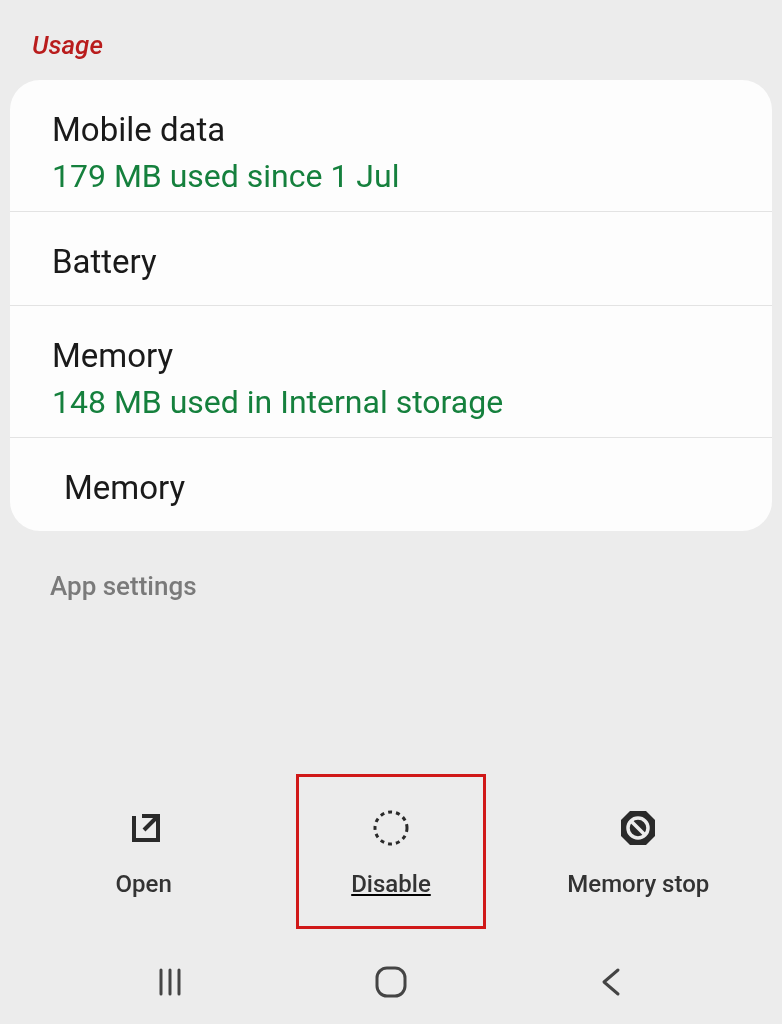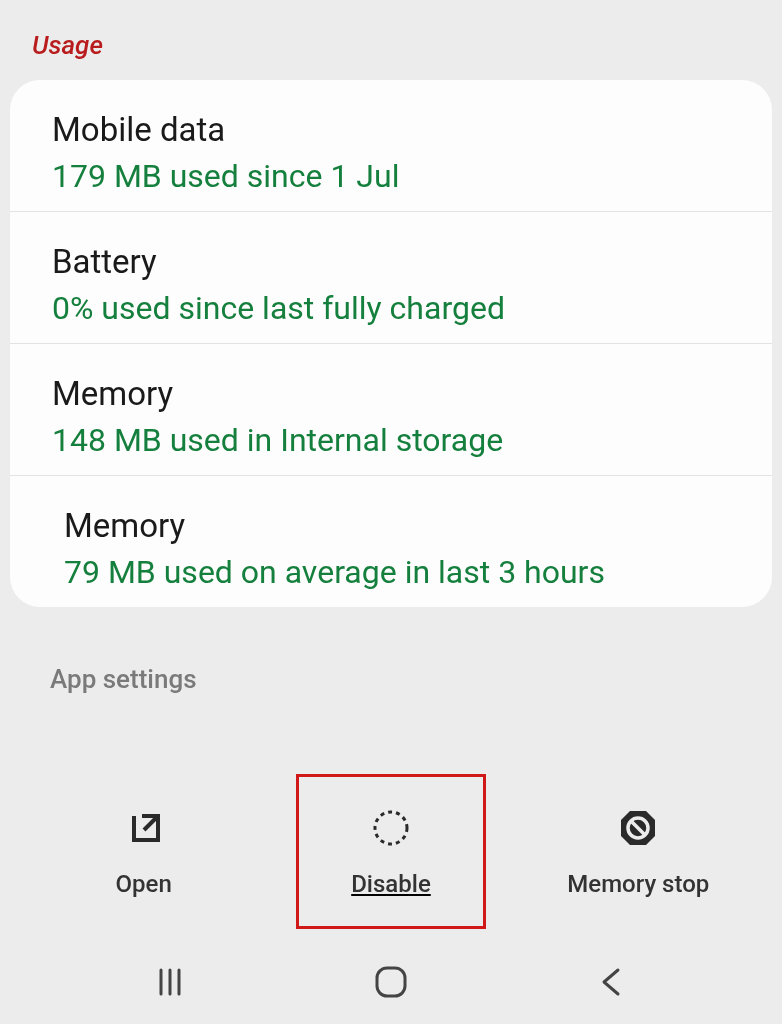--- a/index.html
+++ b/index.html
@@ -41,21 +41,21 @@
       color: #1a1a1a;
       font-weight: 400;
       margin-bottom: 8px;
     }
     .item-subtitle {
       font-size: 32px;
       color: #15803d;
       font-weight: 400;
     }
     .app-settings-header {
-      padding: 57px 50px 0;
+      padding: 40px 50px 0;
       font-size: 26px;
       color: #7a7a7a;
       font-weight: 500;
     }
     .action-bar {
       position: absolute;
       bottom: 95px;
       left: 0;
       right: 0;
       display: flex;
@@ -114,29 +114,27 @@
 
 <div class="section-header">Usage</div>
 
 <div class="card">
   <div class="list-item">
     <div class="item-title">Mobile data</div>
     <div class="item-subtitle">179 MB used since 1 Jul</div>
   </div>
   <div class="list-item">
     <div class="item-title">Battery</div>
-    <div class="item-subtitle">0% used since last fully charged</div>
   </div>
   <div class="list-item">
     <div class="item-title">Memory</div>
     <div class="item-subtitle">148 MB used in Internal storage</div>
   </div>
   <div class="list-item">
     <div class="item-title">Memory</div>
-    <div class="item-subtitle">79 MB used on average in last 3 hours</div>
   </div>
 </div>
 
 <div class="app-settings-header">App settings</div>
 
 <div class="action-bar">
   <div class="action-button">
     <div class="action-icon">
       <svg width="40" height="40" viewBox="0 0 40 40" fill="none">
         <path d="M 10 8 L 10 32 L 34 32 L 34 20" stroke="#2a2a2a" stroke-width="4" fill="none"></path>

